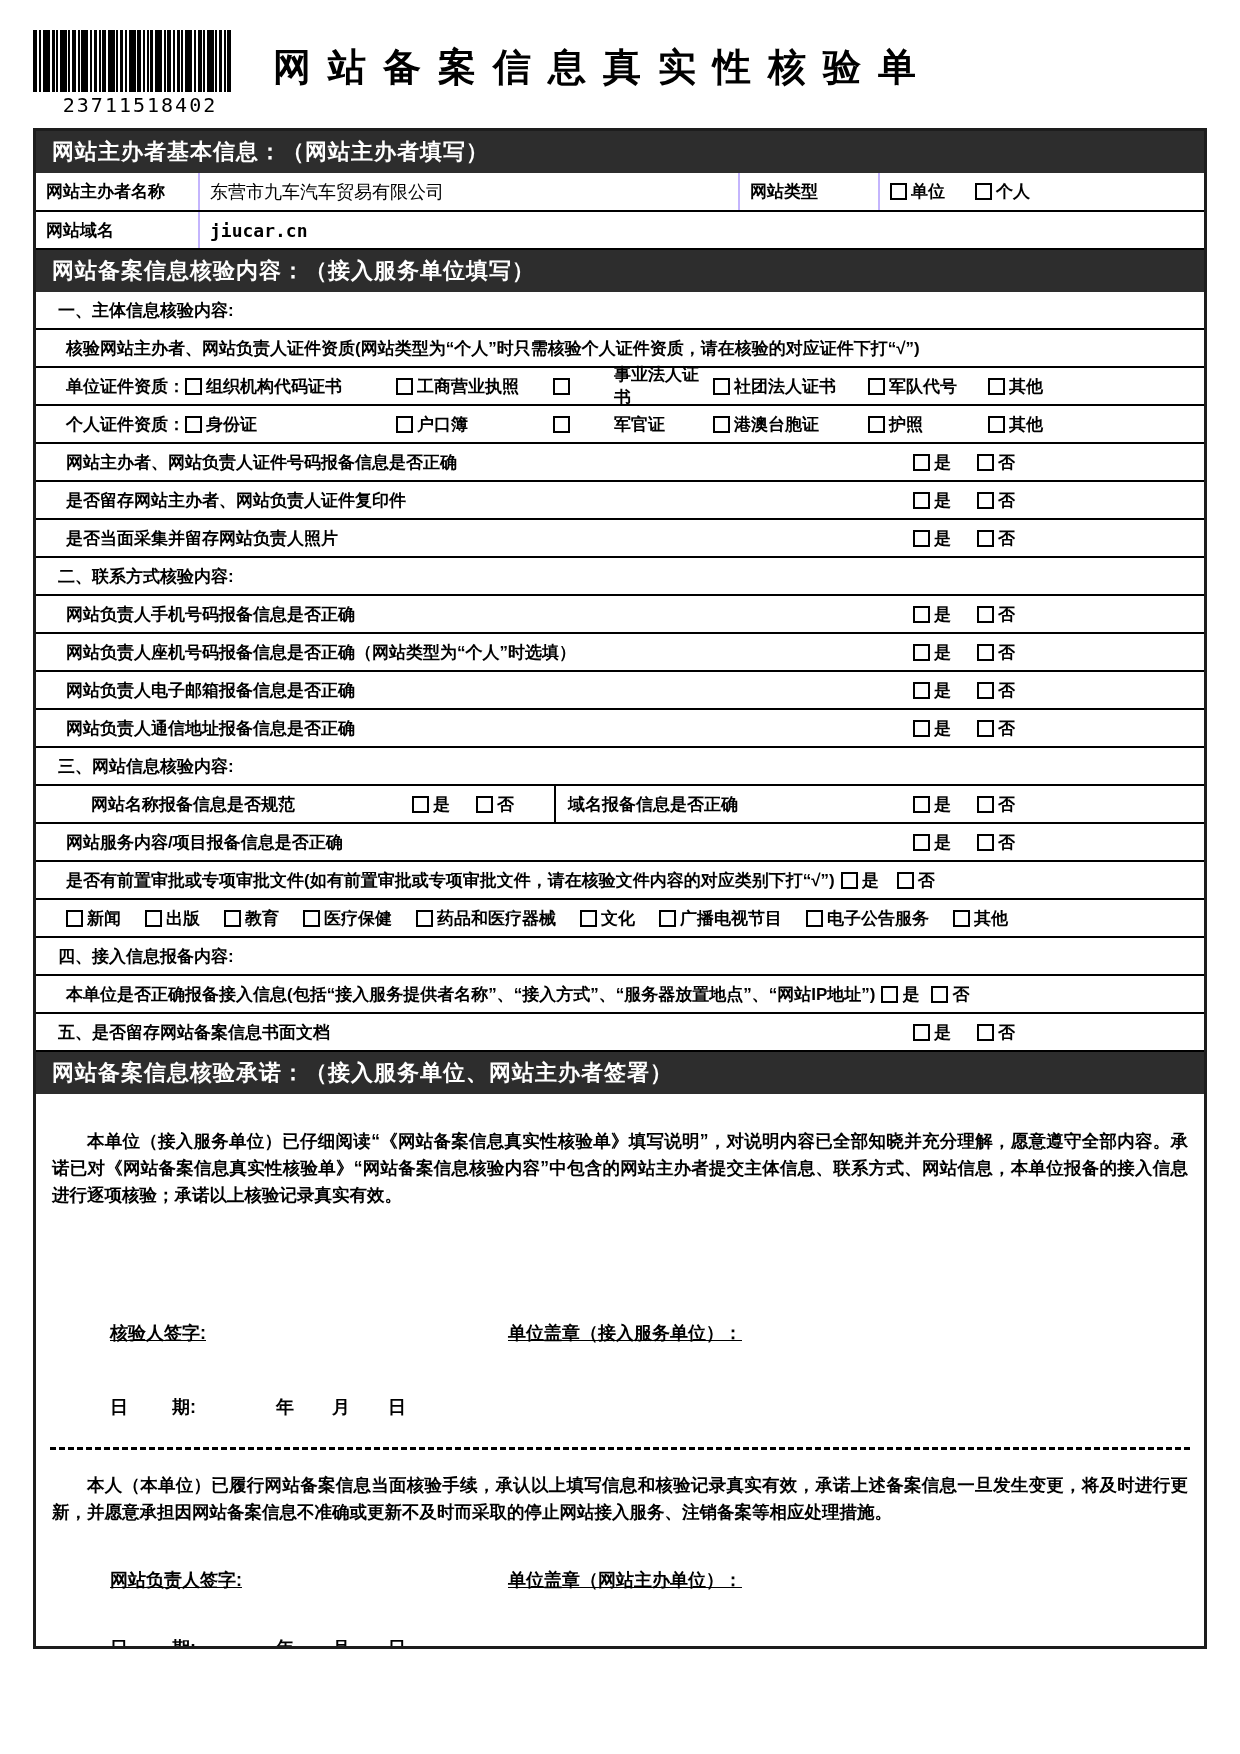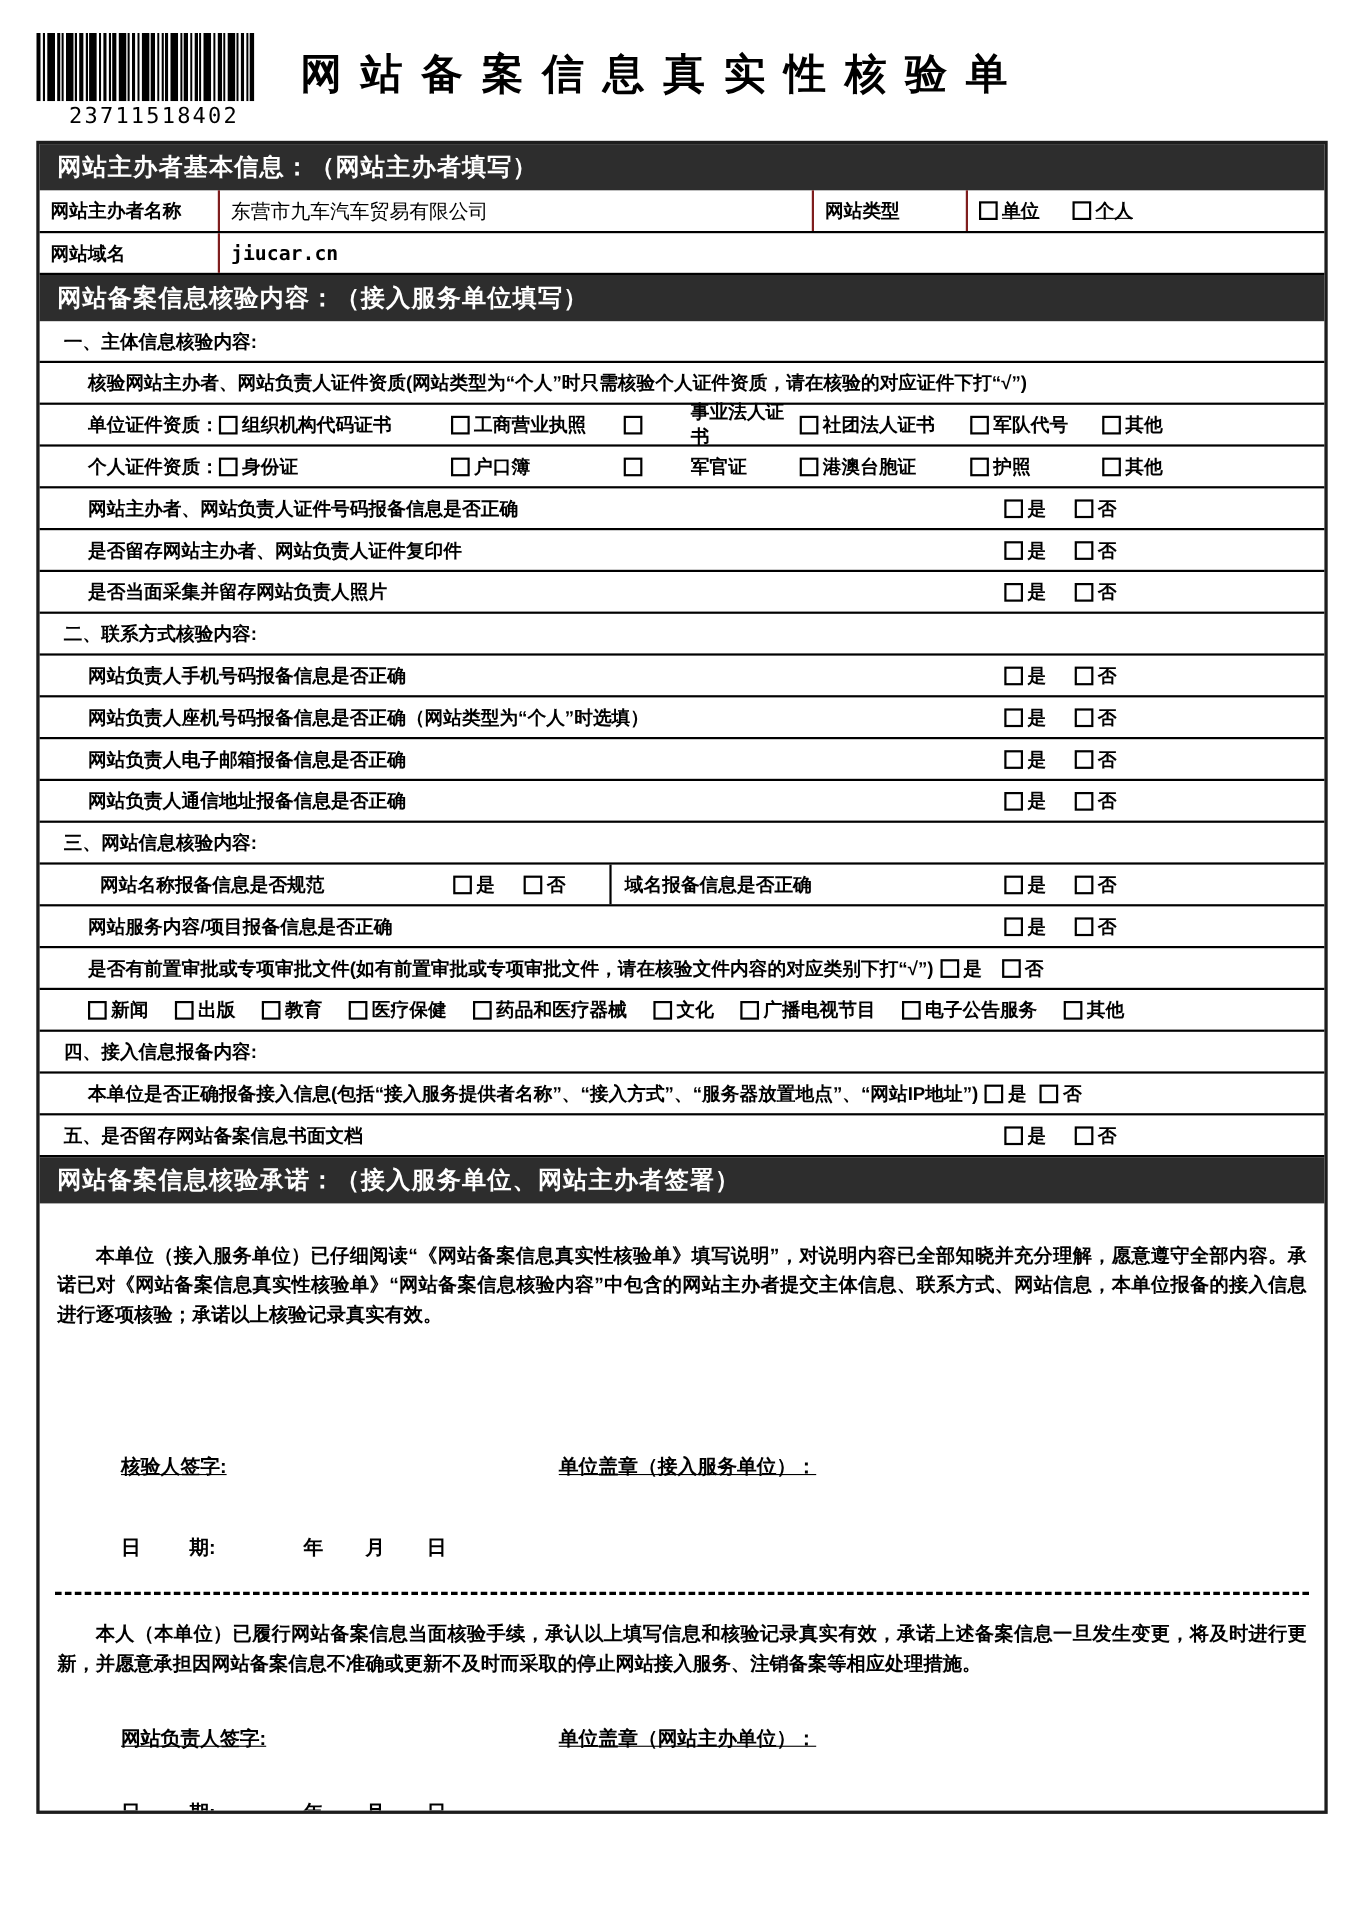--- a/index.html
+++ b/index.html
@@ -18,37 +18,37 @@
   .ftitle{font-size:38px;letter-spacing:17px;white-space:nowrap;margin:12px 0 0 26px;text-align:right;}
   
   .frame{border:3px solid #1d1d1d;}
   .secbar{background:#2d2d2d;color:#fff;height:42px;line-height:42px;
           font-size:22px;padding-left:16px;letter-spacing:1px;}
   
   .trow{display:flex;align-items:center;border-bottom:2px solid #000;height:38px;
         font-size:17px;box-sizing:border-box;}
   .trow:last-child{border-bottom:none;}
   .spad{padding-left:22px;}
-  .qpad{padding-left:44px;}
+  .qpad{padding-left:30px;}
   .ynpad{padding-right:163px;}
   .flex1{flex:1;}
   .cb{width:13px;height:13px;border:2px solid #000;display:inline-block;
       flex:none;margin-right:4px;background:#fff;}
   .yn{width:64px;display:flex;align-items:center;flex:none;}
   .yn-inline{display:flex;align-items:center;flex:none;margin-left:10px;}
   .cell{height:100%;display:flex;align-items:center;padding:0 10px;box-sizing:border-box;}
-  .bl{border-left:2px solid #7f1d1d;}
+  .bl{border-left:2px solid #c4b5fd;}
   .w162{width:162px;flex:none;}
   .w140{width:140px;flex:none;justify-content:flex-start;}
   .w330c{width:332px;flex:none;}
   .fill{font-weight:400;font-size:18px;}
   .mono{font-family:"DejaVu Sans Mono","Liberation Mono",monospace;font-weight:700;font-size:18px;}
   .ci{display:flex;align-items:center;flex:none;}
   .g1{width:330px;} .g2{width:157px;} .g3{width:160px;gap:40px;} .g4{width:155px;} .g5{width:120px;}
-  .opt{display:flex;align-items:center;margin-right:30px;text-decoration:underline;}
+  .opt{display:flex;align-items:center;margin-right:30px;}
   .appr{display:flex;align-items:center;margin-right:24px;}
   
   .lcell{width:520px;flex:none;height:100%;display:flex;align-items:center;
          padding-left:55px;padding-right:14px;border-right:2px solid #000;box-sizing:border-box;}
   .rcell{flex:1;height:100%;display:flex;align-items:center;
          padding-left:12px;padding-right:163px;box-sizing:border-box;}
   
   .commit{height:552px;box-sizing:border-box;padding:12px 12px;overflow:hidden;font-size:17.5px;}
   .para{line-height:27px;text-align:justify;text-indent:2em;margin:22px 4px 0 4px;}
   .signrow{display:flex;margin-top:112px;padding-left:62px;font-size:18px;text-decoration:underline;}

